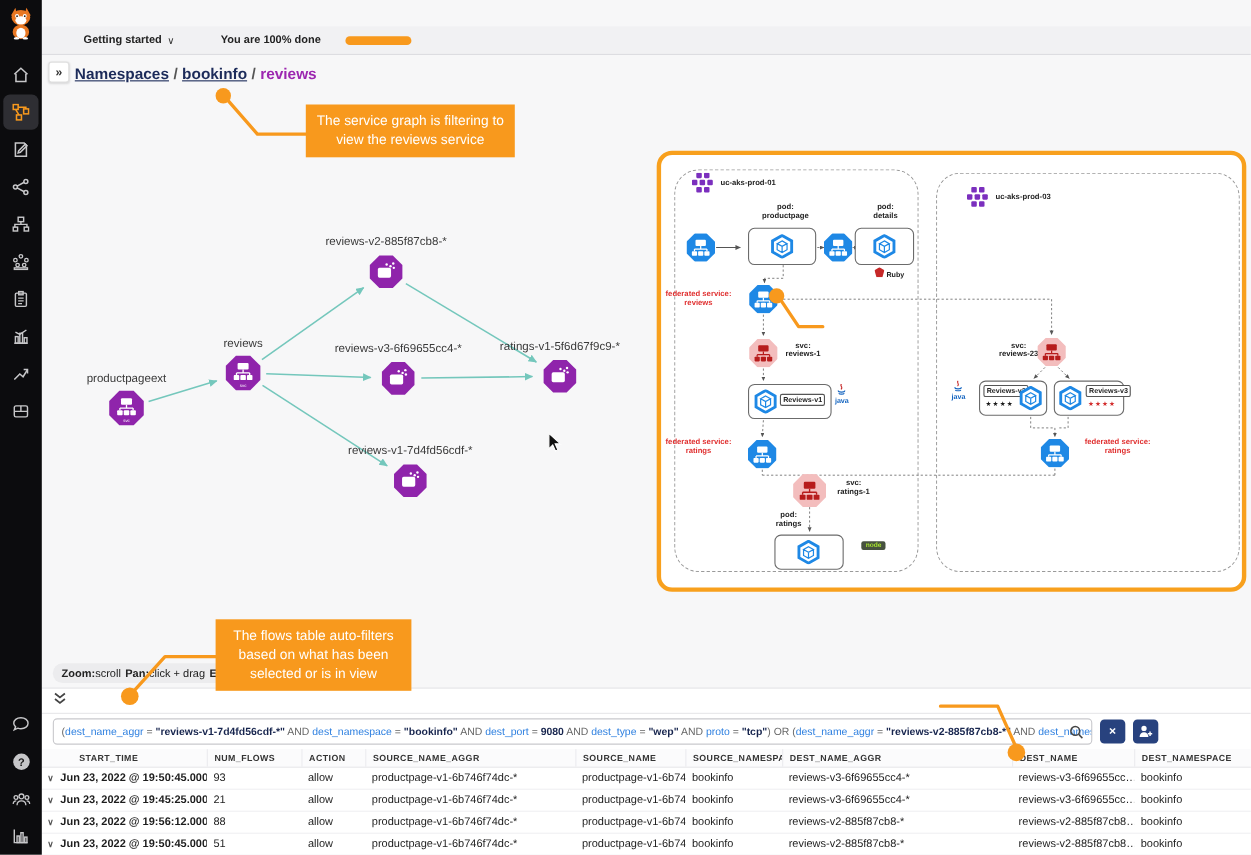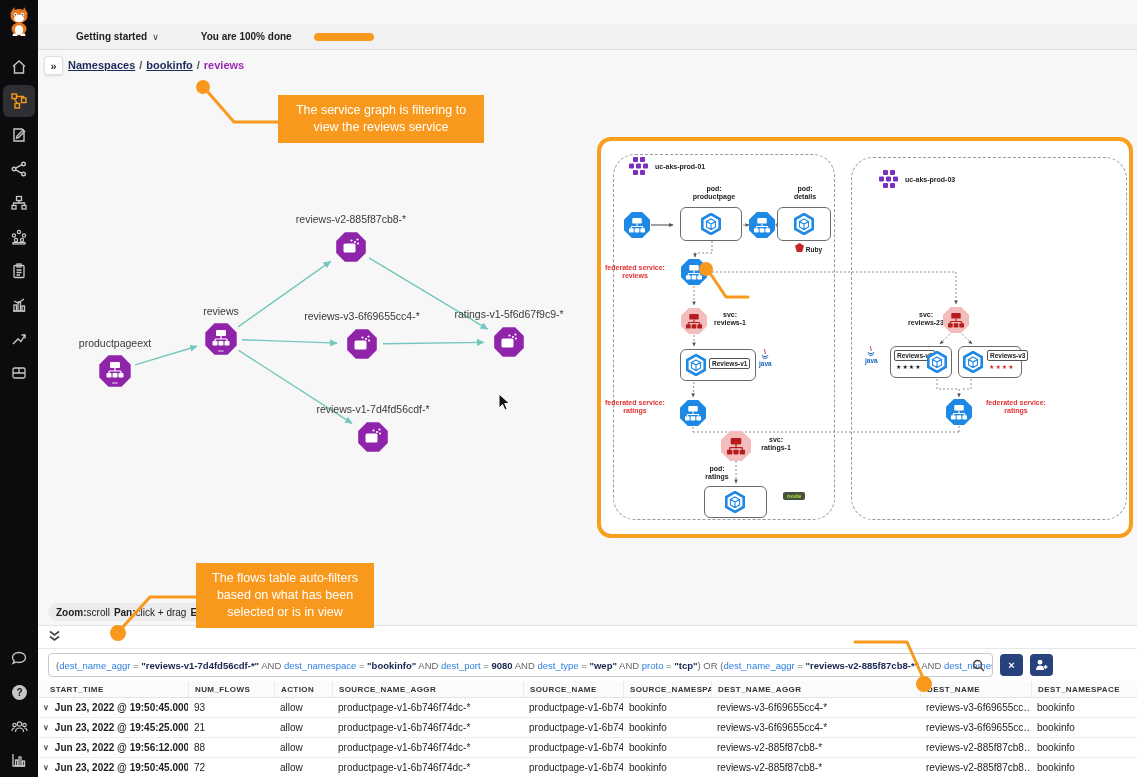--- a/index.html
+++ b/index.html
@@ -30,21 +30,21 @@
   .gs-label { margin-left:38px; font-weight:bold; }
   .gs-caret { margin-left:5px; color:#333; font-size:9px; }
   .gs-done { margin-left:42px; font-weight:bold; }
   .gs-pill { margin-left:22px; width:60px; height:8px; border-radius:4px; background:#f8991d; }
 
   .canvas { position:absolute; left:0; top:50px; width:100%; height:575px; background:#f7f7f8; }
 
   .expand-btn { position:absolute; left:6px; top:6px; width:19px; height:19px; background:#fff;
     border:1px solid #e0e0e0; border-radius:3px; box-shadow:0 1px 2px rgba(0,0,0,.12);
     font-size:11px; font-weight:bold; color:#333; display:flex; align-items:center; justify-content:center; }
-  .breadcrumb { position:absolute; left:30px; top:9px; font-size:11px; font-weight:bold; }
+  .breadcrumb { position:absolute; left:30px; top:9px; font-size:14px; font-weight:bold; }
   .breadcrumb a { color:#1c2b5a; text-decoration:underline; }
   .bc-sep { color:#555; margin:0 4px; }
   .bc-current { color:#9c27b0; }
 
   #graph-svg { position:absolute; left:0; top:0; }
   .nlabel { font-size:10.5px; fill:#3a3a3a; }
 
   .hintpill { position:absolute; left:10px; top:553px; width:158px; height:18px; background:#ececee;
     border-radius:9px; font-size:10px; color:#222; display:flex; align-items:center;
     padding-left:8px; white-space:nowrap; overflow:hidden; }
@@ -103,21 +103,21 @@
   .tk-op { color:#666; } .tk-f { color:#2f80e0; } .tk-v { color:#17254e; font-weight:bold; }
   .q-search { position:absolute; right:7px; top:5px; }
   .btn-navy { width:23px; height:22px; margin-left:7px; background:#28427e; border-radius:4px;
     color:#fff; display:flex; align-items:center; justify-content:center; font-size:11px; font-weight:bold; }
 
   .flowstable { width:100%; font-size:10px; color:#1d1d1d; }
   .thead { display:flex; height:17px; align-items:center; background:#fbfbfc;
     border-bottom:1px solid #e4e4e7; }
   .th { font-size:8px; font-weight:bold; letter-spacing:.4px; color:#333; padding-left:6px;
     border-left:1px solid #ececef; height:100%; display:flex; align-items:center; overflow:hidden; white-space:nowrap; }
-  .th:first-child { border-left:none; padding-left:12px; }
+  .th:first-child { border-left:none; padding-left:34px; }
   .trow { display:flex; height:20px; align-items:center; border-bottom:1px solid #ededf0; background:#fff; }
   .td { padding-left:6px; overflow:hidden; white-space:nowrap; }
   .td.first { display:flex; align-items:center; padding-left:5px; font-weight:bold; }
   .rowchev { color:#555; font-size:8px; margin-right:6px; width:9px; }
 
   .cursor { position:absolute; z-index:45; }
 </style>
 </head>
 <body>
 
@@ -617,21 +617,21 @@
             <div class="td" style="width: 88px;">bookinfo</div>
             <div class="td" style="width: 209px;">reviews-v2-885f87cb8-*</div>
             <div class="td" style="width: 111px;">reviews-v2-885f87cb8…</div>
             <div class="td" style="width: 106px;">bookinfo</div>
           </div>
           <div class="trow">
             <div class="td first" style="width: 150px;">
               <span class="rowchev">∨</span>
               <span>Jun 23, 2022 @ 19:50:45.000</span>
             </div>
-            <div class="td" style="width: 86px;">72</div>
+            <div class="td" style="width: 86px;">51</div>
             <div class="td" style="width: 58px;">allow</div>
             <div class="td" style="width: 191px;">productpage-v1-6b746f74dc-*</div>
             <div class="td" style="width: 100px;">productpage-v1-6b746…</div>
             <div class="td" style="width: 88px;">bookinfo</div>
             <div class="td" style="width: 209px;">reviews-v2-885f87cb8-*</div>
             <div class="td" style="width: 111px;">reviews-v2-885f87cb8…</div>
             <div class="td" style="width: 106px;">bookinfo</div>
           </div>
         </div>
     </div>
@@ -644,15 +644,15 @@
       <polyline points="83,629 112,597 160,597"></polyline>
       <polyline points="817,642 869,642 886,680"></polyline>
     </g>
     <g fill="#f8991d">
       <circle cx="165" cy="87" r="7"></circle>
         <circle cx="668" cy="269" r="7"></circle>
       <circle cx="80" cy="633" r="8"></circle>
         <circle cx="886" cy="684" r="8"></circle>
     </g>
   </svg>
-  <div class="callout" style="left:240px;top:95px;width:206px">The service graph is filtering to view the reviews service</div>
+  <div class="callout" style="left:240px;top:95px;width:190px">The service graph is filtering to view the reviews service</div>
   <div class="callout" style="left:158px;top:563px;width:178px">The flows table auto-filters based on what has been selected or is in view</div>
 </div>
 
 </body></html>

